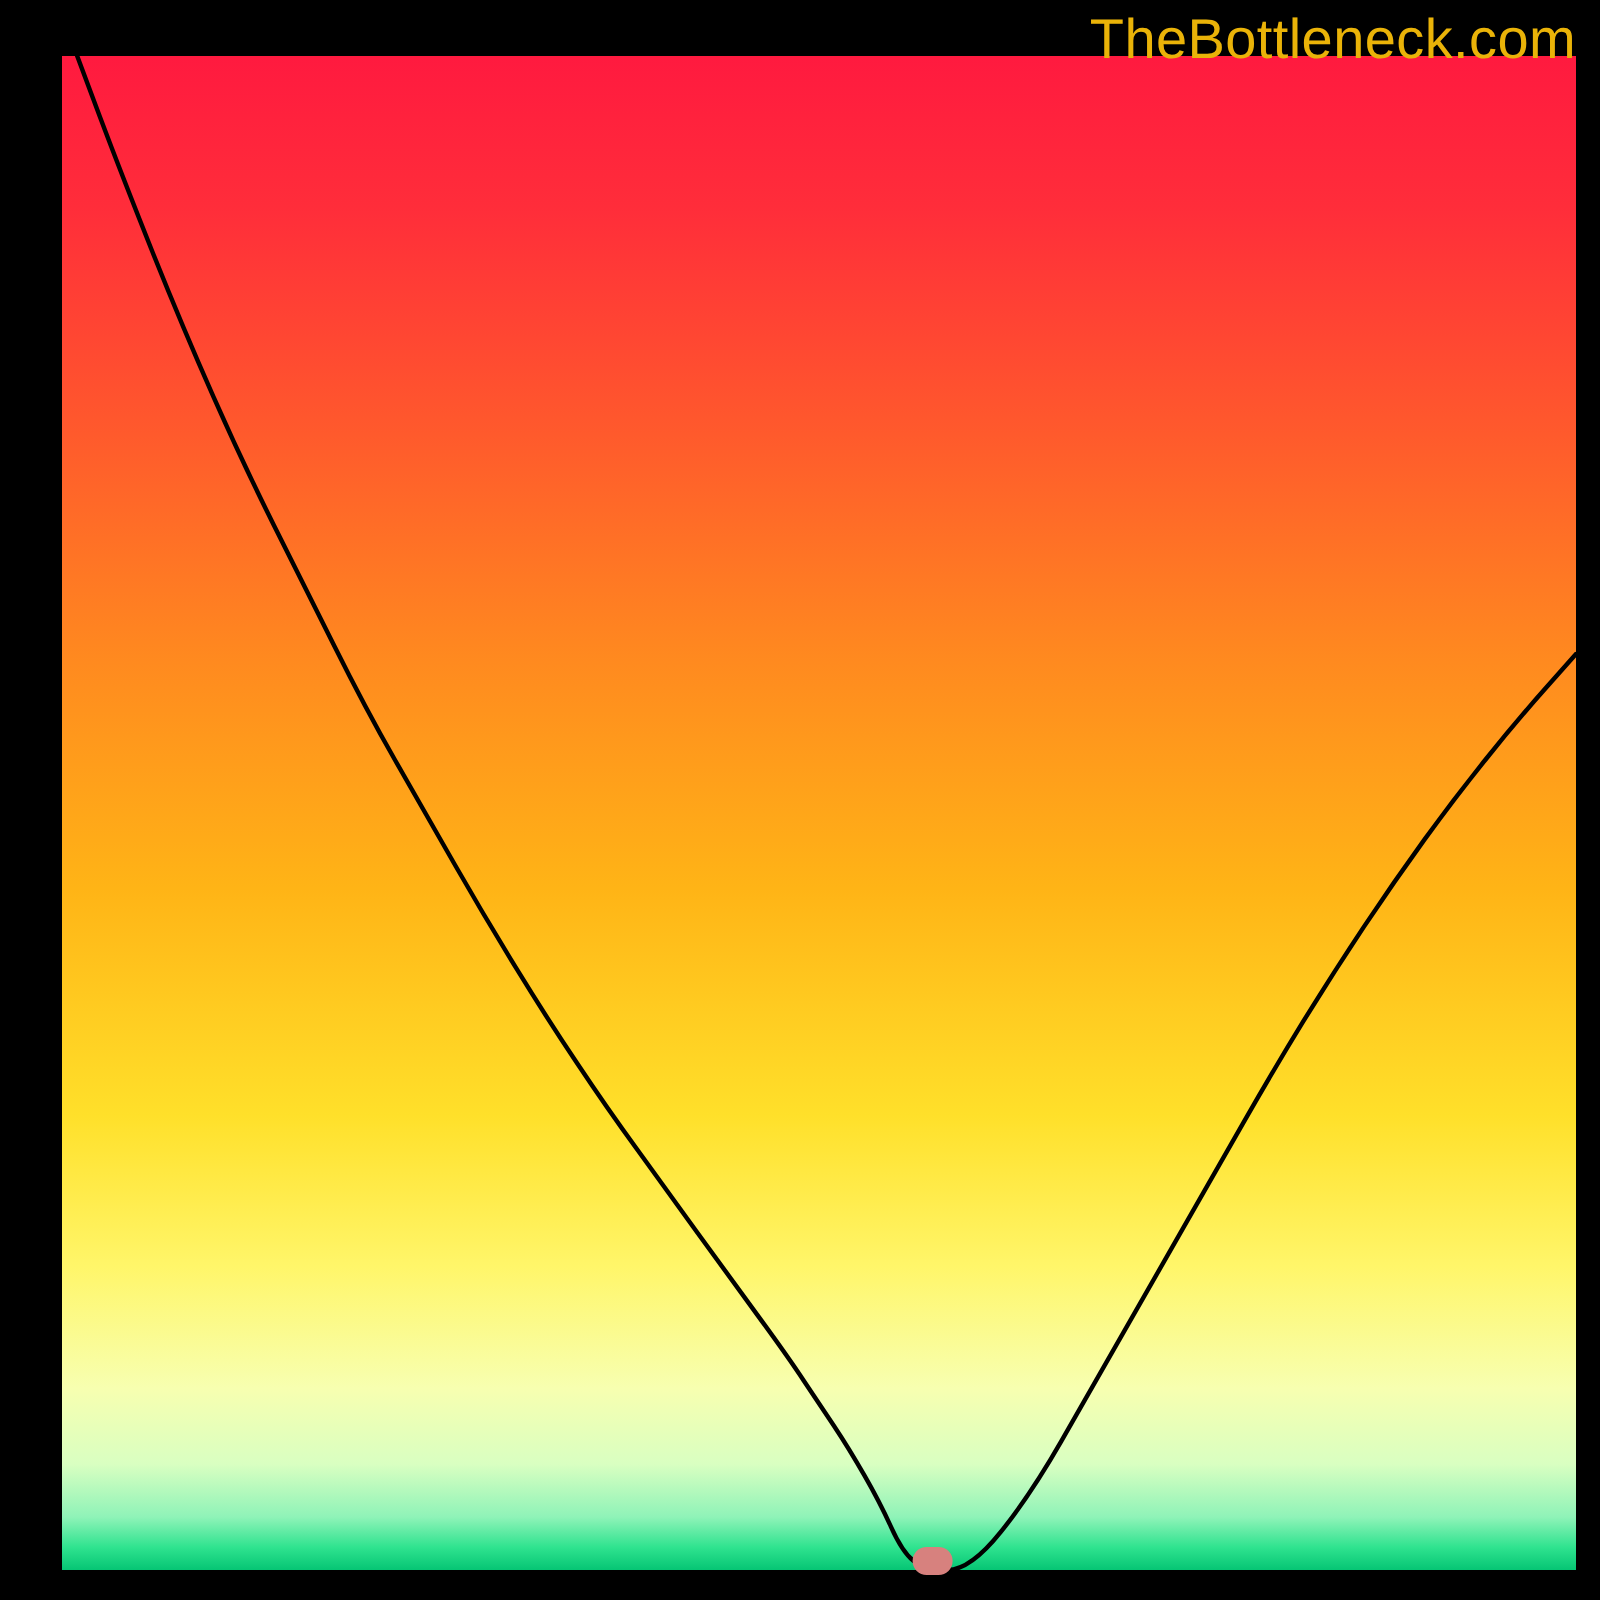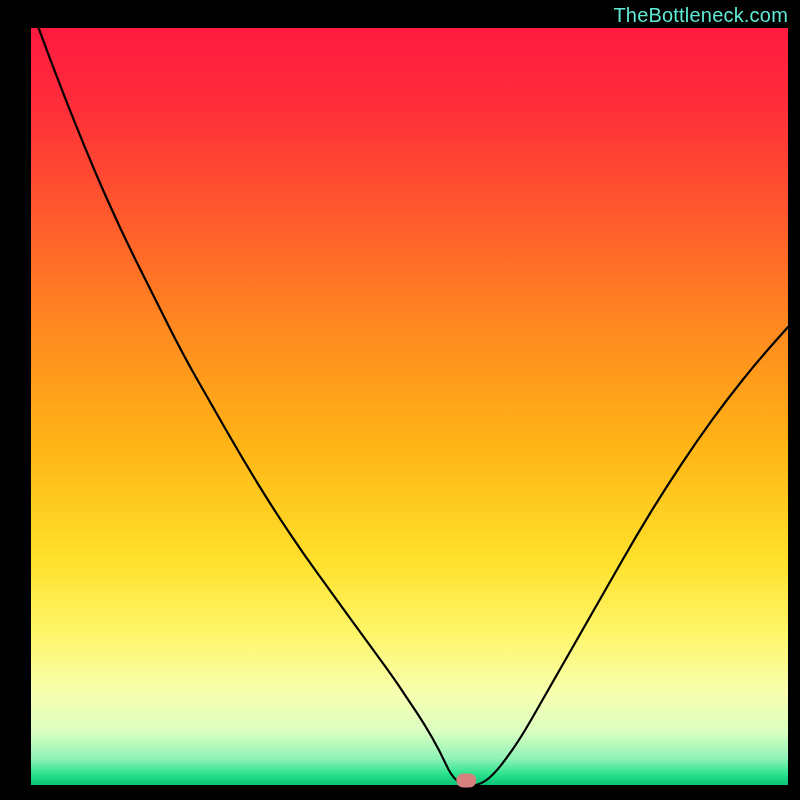--- a/index.html
+++ b/index.html
@@ -14,22 +14,22 @@
   .stage {
     position: relative;
     width: 800px;
     height: 800px;
     background: #000;
   }
   .watermark {
     position: absolute;
     top: 4px;
     right: 12px;
-    color: #5eead4;
-    font-size: 20px;
+    color: #eab308;
+    font-size: 28px;
     font-weight: 500;
     letter-spacing: 0.2px;
     z-index: 10;
   }
   svg {
     position: absolute;
     top: 0;
     left: 0;
   }
 </style>

